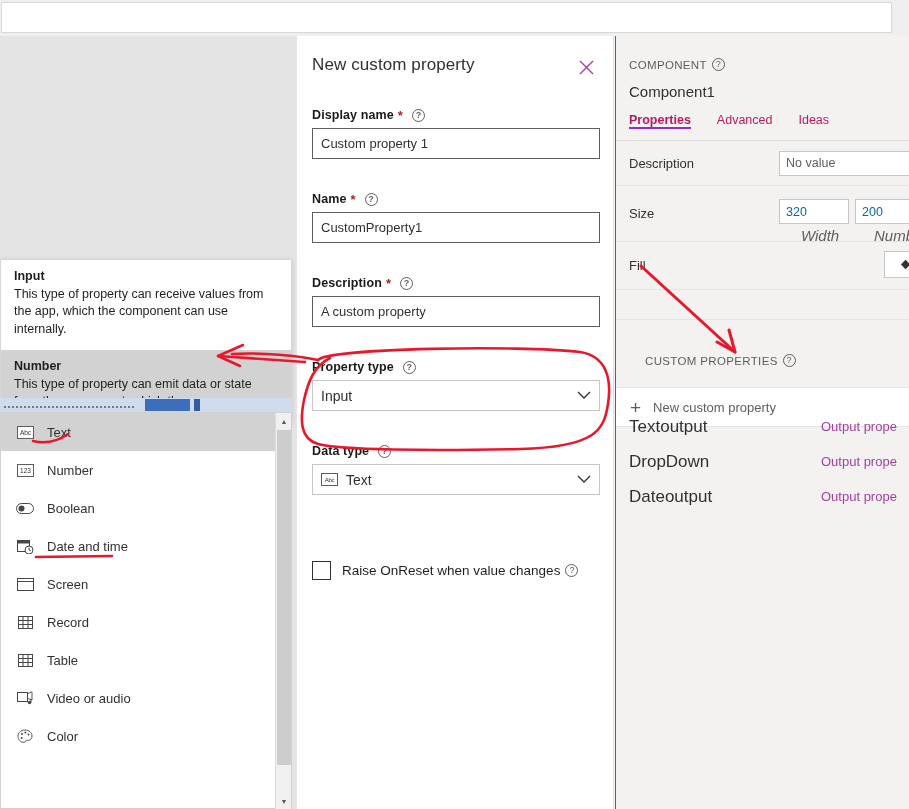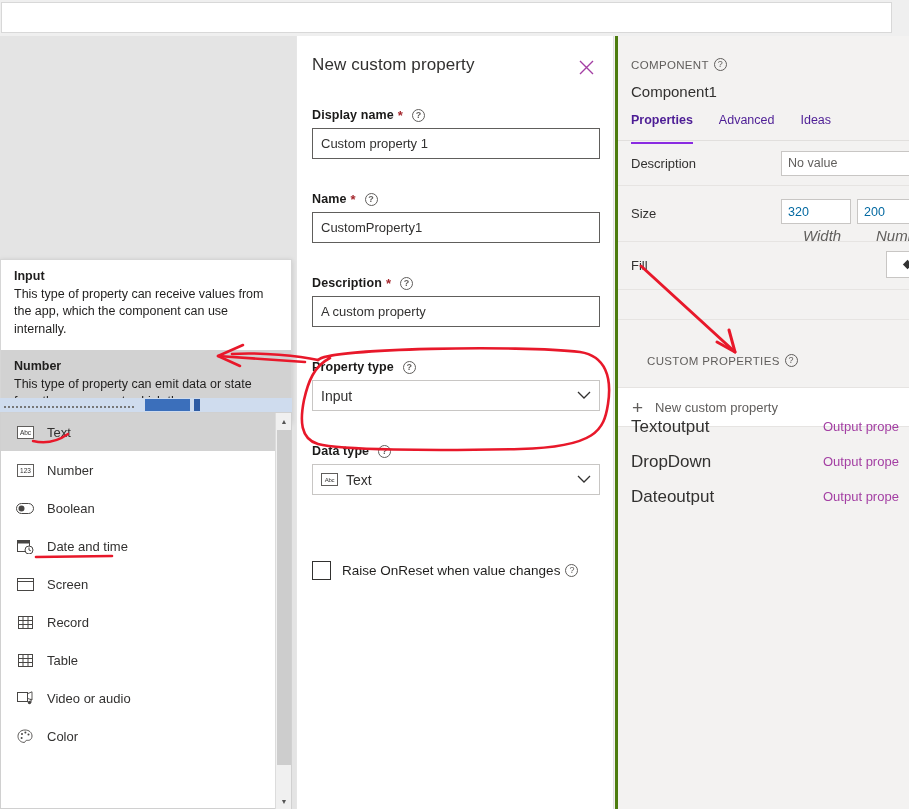--- a/index.html
+++ b/index.html
@@ -91,36 +91,36 @@
     font-size: 13.5px; color: #201f1e;
   }
   .cbox {
     width: 19px; height: 19px; border: 1px solid #323130; background: #fff;
     margin-right: 11px; cursor: pointer;
   }
 
   
   .rpanel {
     position: absolute; left: 615px; top: 36px; width: 294px; height: 773px;
-    background: #f3f2f1; border-left: 3px solid #4d7c0f;
+    background: #f3f2f1; border-left: 1px solid #4d7c0f;
   }
   .rp-eyebrow {
     position: absolute; left: 13px; top: 22px;
     font-size: 11.5px; color: #605e5c; letter-spacing: .35px;
     display: flex; align-items: center;
   }
   .rp-compname {
     position: absolute; left: 13px; top: 47px;
     font-size: 15px; color: #323130;
   }
   .rp-tabs {
     position: absolute; left: 13px; top: 77px; right: 0;
     display: flex; gap: 26px; font-size: 12.5px;
   }
-  .rp-tab { color: #4c1d95; padding-bottom: 15px; cursor: pointer; }
+  .rp-tab { color: #be185d; padding-bottom: 0; cursor: pointer; }
   .rp-tab.active { font-weight: 700; border-bottom: 2px solid #8a2be2; }
   .rp-tabs-rule {
     position: absolute; left: 0; top: 104px; width: 294px; height: 1px; background: #e1dfdd;
   }
 
   .prow {
     position: absolute; left: 0; width: 294px;
     border-bottom: 1px solid #e6e4e2;
     display: flex; align-items: center;
   }

